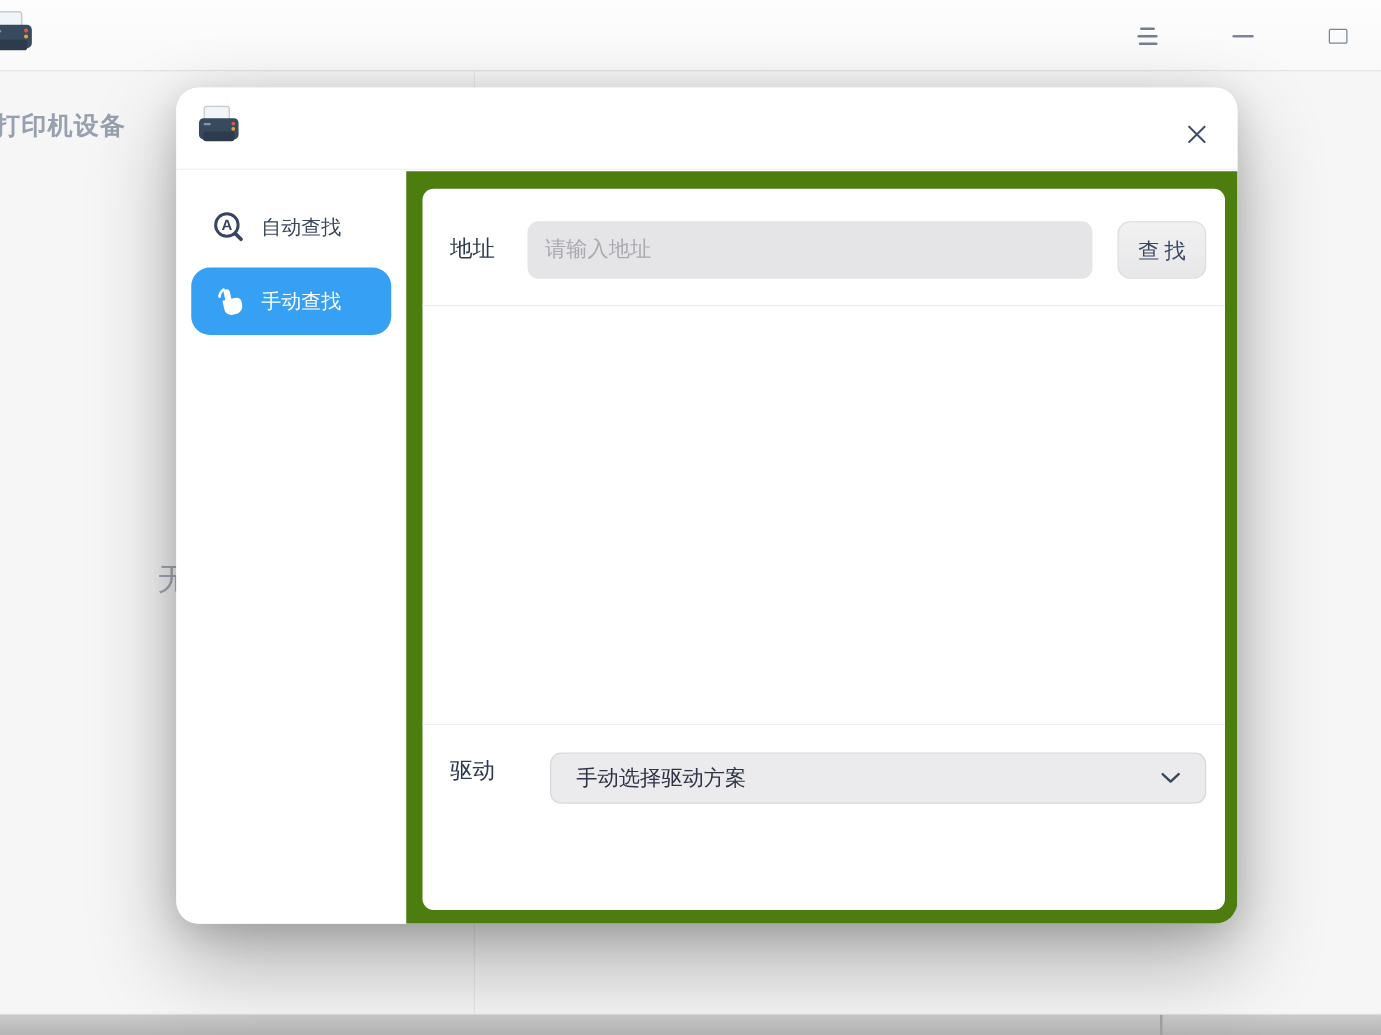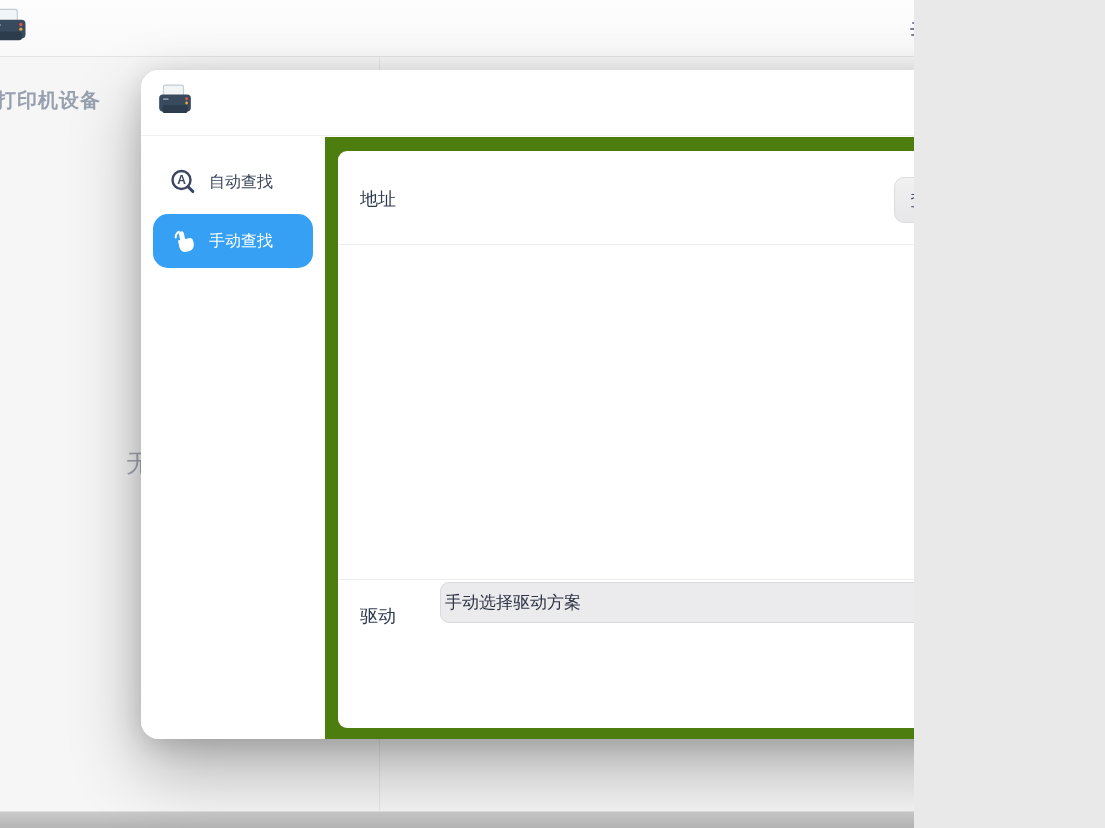--- a/index.html
+++ b/index.html
@@ -1,18 +1,18 @@
 <!DOCTYPE html>
 <html><head>
 <meta charset="utf-8">
 <style>
   html,body{margin:0;padding:0;background:#e9e9ea;}
   *{box-sizing:border-box;}
   .screen{
-    position:relative;width:914px;height:828px;overflow:hidden;
+    position:relative;width:1105px;height:828px;overflow:hidden;
     background:#f6f6f7;
     font-family:"Liberation Sans","DejaVu Sans",sans-serif;
     color:#2f3b52;
   }
   
   .main-titlebar{
     position:absolute;left:0;top:0;width:1105px;height:57px;
     background:linear-gradient(#fdfdfd,#f9f9fa);
     border-bottom:1px solid #e4e4e6;
   }
@@ -93,23 +93,23 @@
     font-size:17px;color:#3a4663;letter-spacing:4px;text-indent:4px;
     display:flex;align-items:center;justify-content:center;
     font-family:"Liberation Sans","DejaVu Sans",sans-serif;font-weight:500;
   }
   .note-row{position:absolute;left:23px;top:390px;font-size:16.5px;white-space:nowrap;}
   .note-prefix{color:#2b3245;}
   .note-link{color:#2067e2;text-decoration:none;cursor:pointer;}
 
   .driver-label{left:22px;top:453px;}
   .dropdown{
-    position:absolute;left:102px;top:431px;width:525px;height:41px;
+    position:absolute;left:102px;top:451px;width:525px;height:41px;
     background:#ebebed;border:1px solid #d9d9db;border-radius:9px;
-    display:flex;align-items:center;padding:0 4px;cursor:pointer;
+    display:flex;align-items:center;padding:0 20px;cursor:pointer;
   }
   .dropdown .sel-text{font-size:17px;color:#2e3445;font-weight:500;flex:1;text-align:left;white-space:nowrap;overflow:hidden;}
   .dropdown .chev{flex:none;margin-left:8px;display:flex;align-items:center;}
 
   .next-btn{
     position:absolute;left:204px;top:520px;width:245px;height:43px;
     background:#f1f1f2;border:none;border-radius:9px;
     font-size:17px;color:#c1c6d0;cursor:default;
     font-family:"Liberation Sans","DejaVu Sans",sans-serif;
   }
@@ -199,20 +199,21 @@
           </span>
           <span class="lbl">手动查找</span>
         </button>
 
       </div>
 
       <div class="content">
         <div class="card">
 
           <span class="field-label addr-label">地址</span>
+          <input class="addr-input" type="text" value="" placeholder="请输入地址" style="">
           <button class="search-btn">查找</button>
 
           <div class="divider divider-1"></div>
 
 
           <div class="divider divider-2"></div>
 
           <span class="field-label driver-label">驱动</span>
           <div class="dropdown" role="listbox">
             <span class="sel-text">手动选择驱动方案</span>

